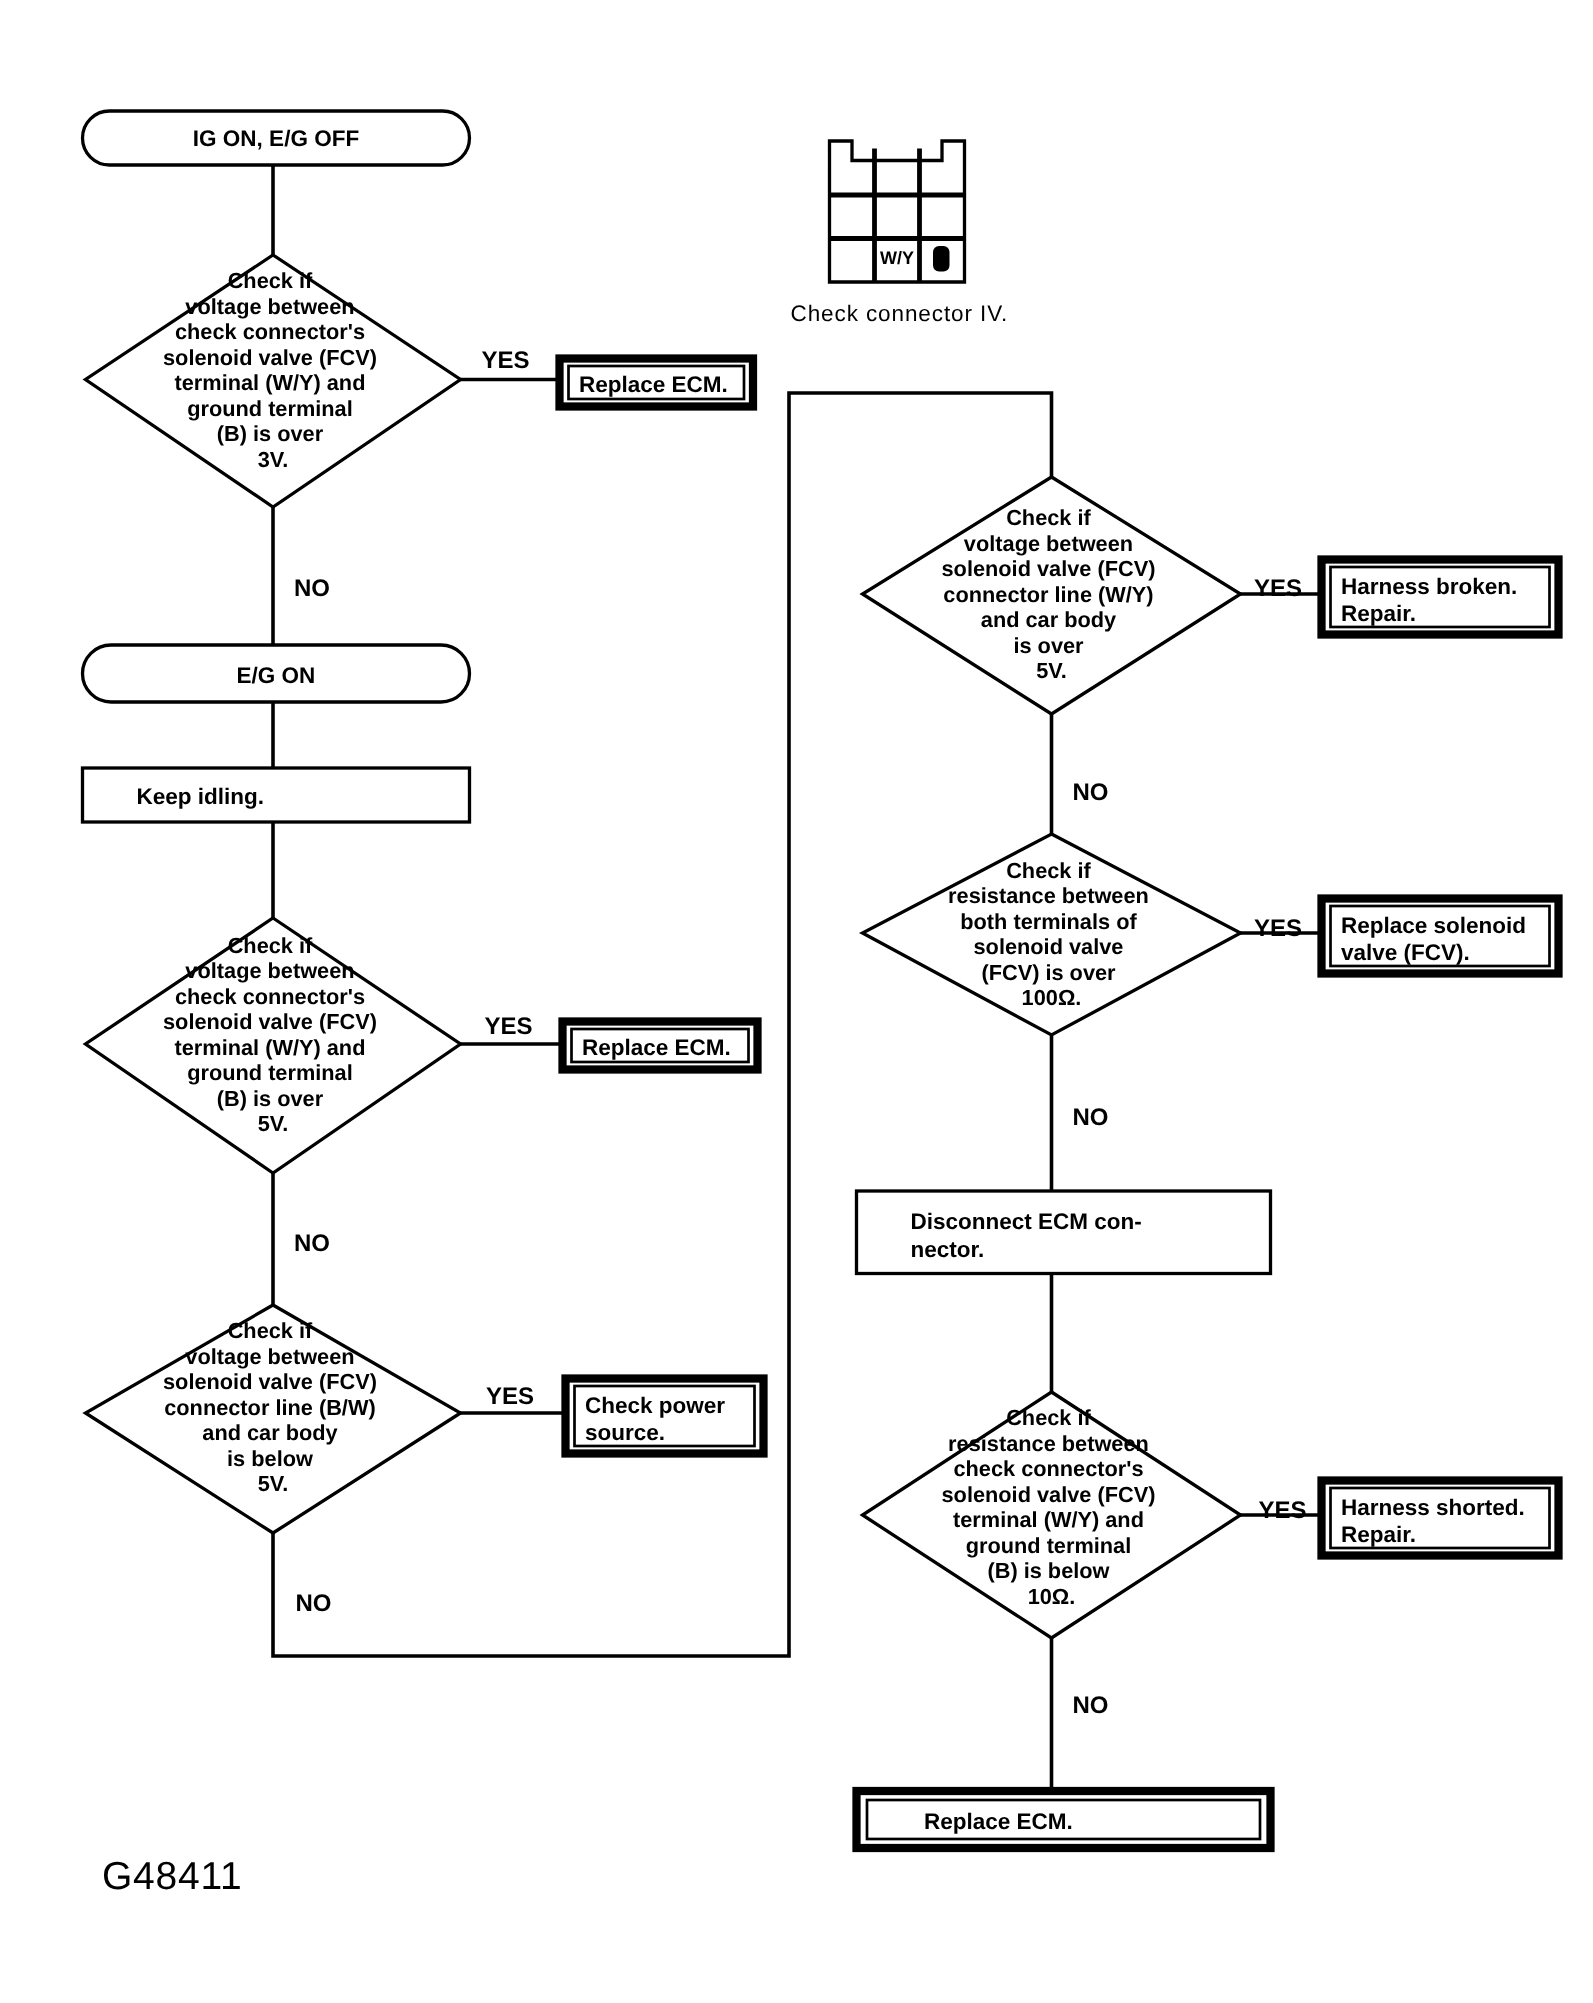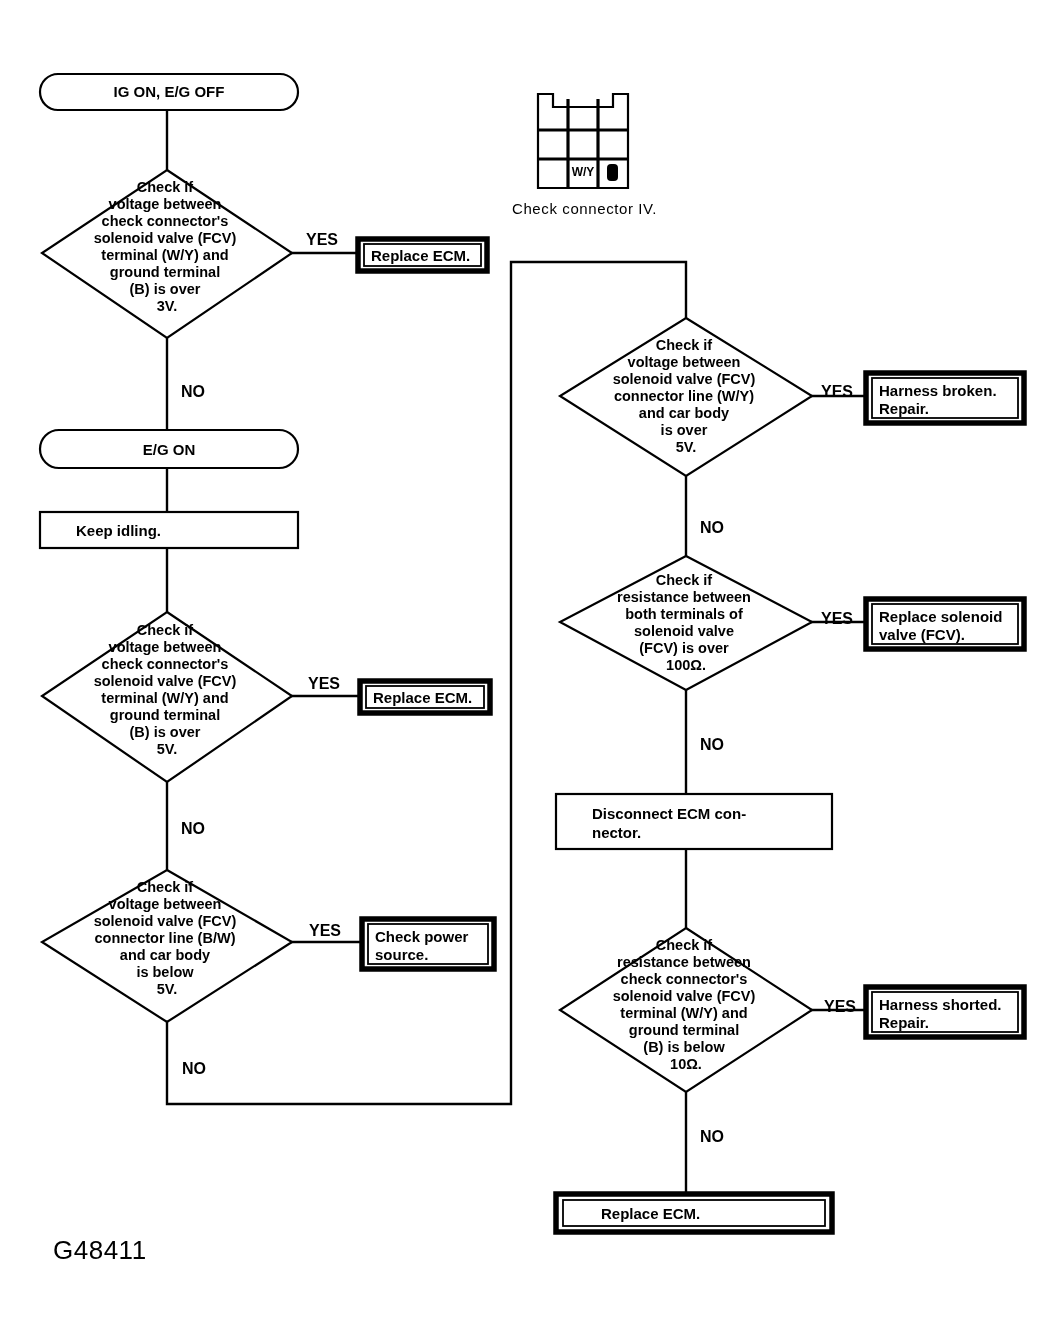--- a/index.html
+++ b/index.html
@@ -9,21 +9,21 @@
   }
   body {
     width: 1062px;
     height: 1335px;
     font-family: "Liberation Sans", sans-serif;
     position: relative;
     overflow: hidden;
   }
   #chart-root {
     position: absolute;
-    top: 0; left: 0;
+    top: 0; left: 15px;
     width: 920px;
     height: 1335px;
   }
   svg { display: block; }
   .shape-fill {
     fill: #ffffff;
     stroke: #000000;
     stroke-width: 2.2;
   }
   .connector-line {

